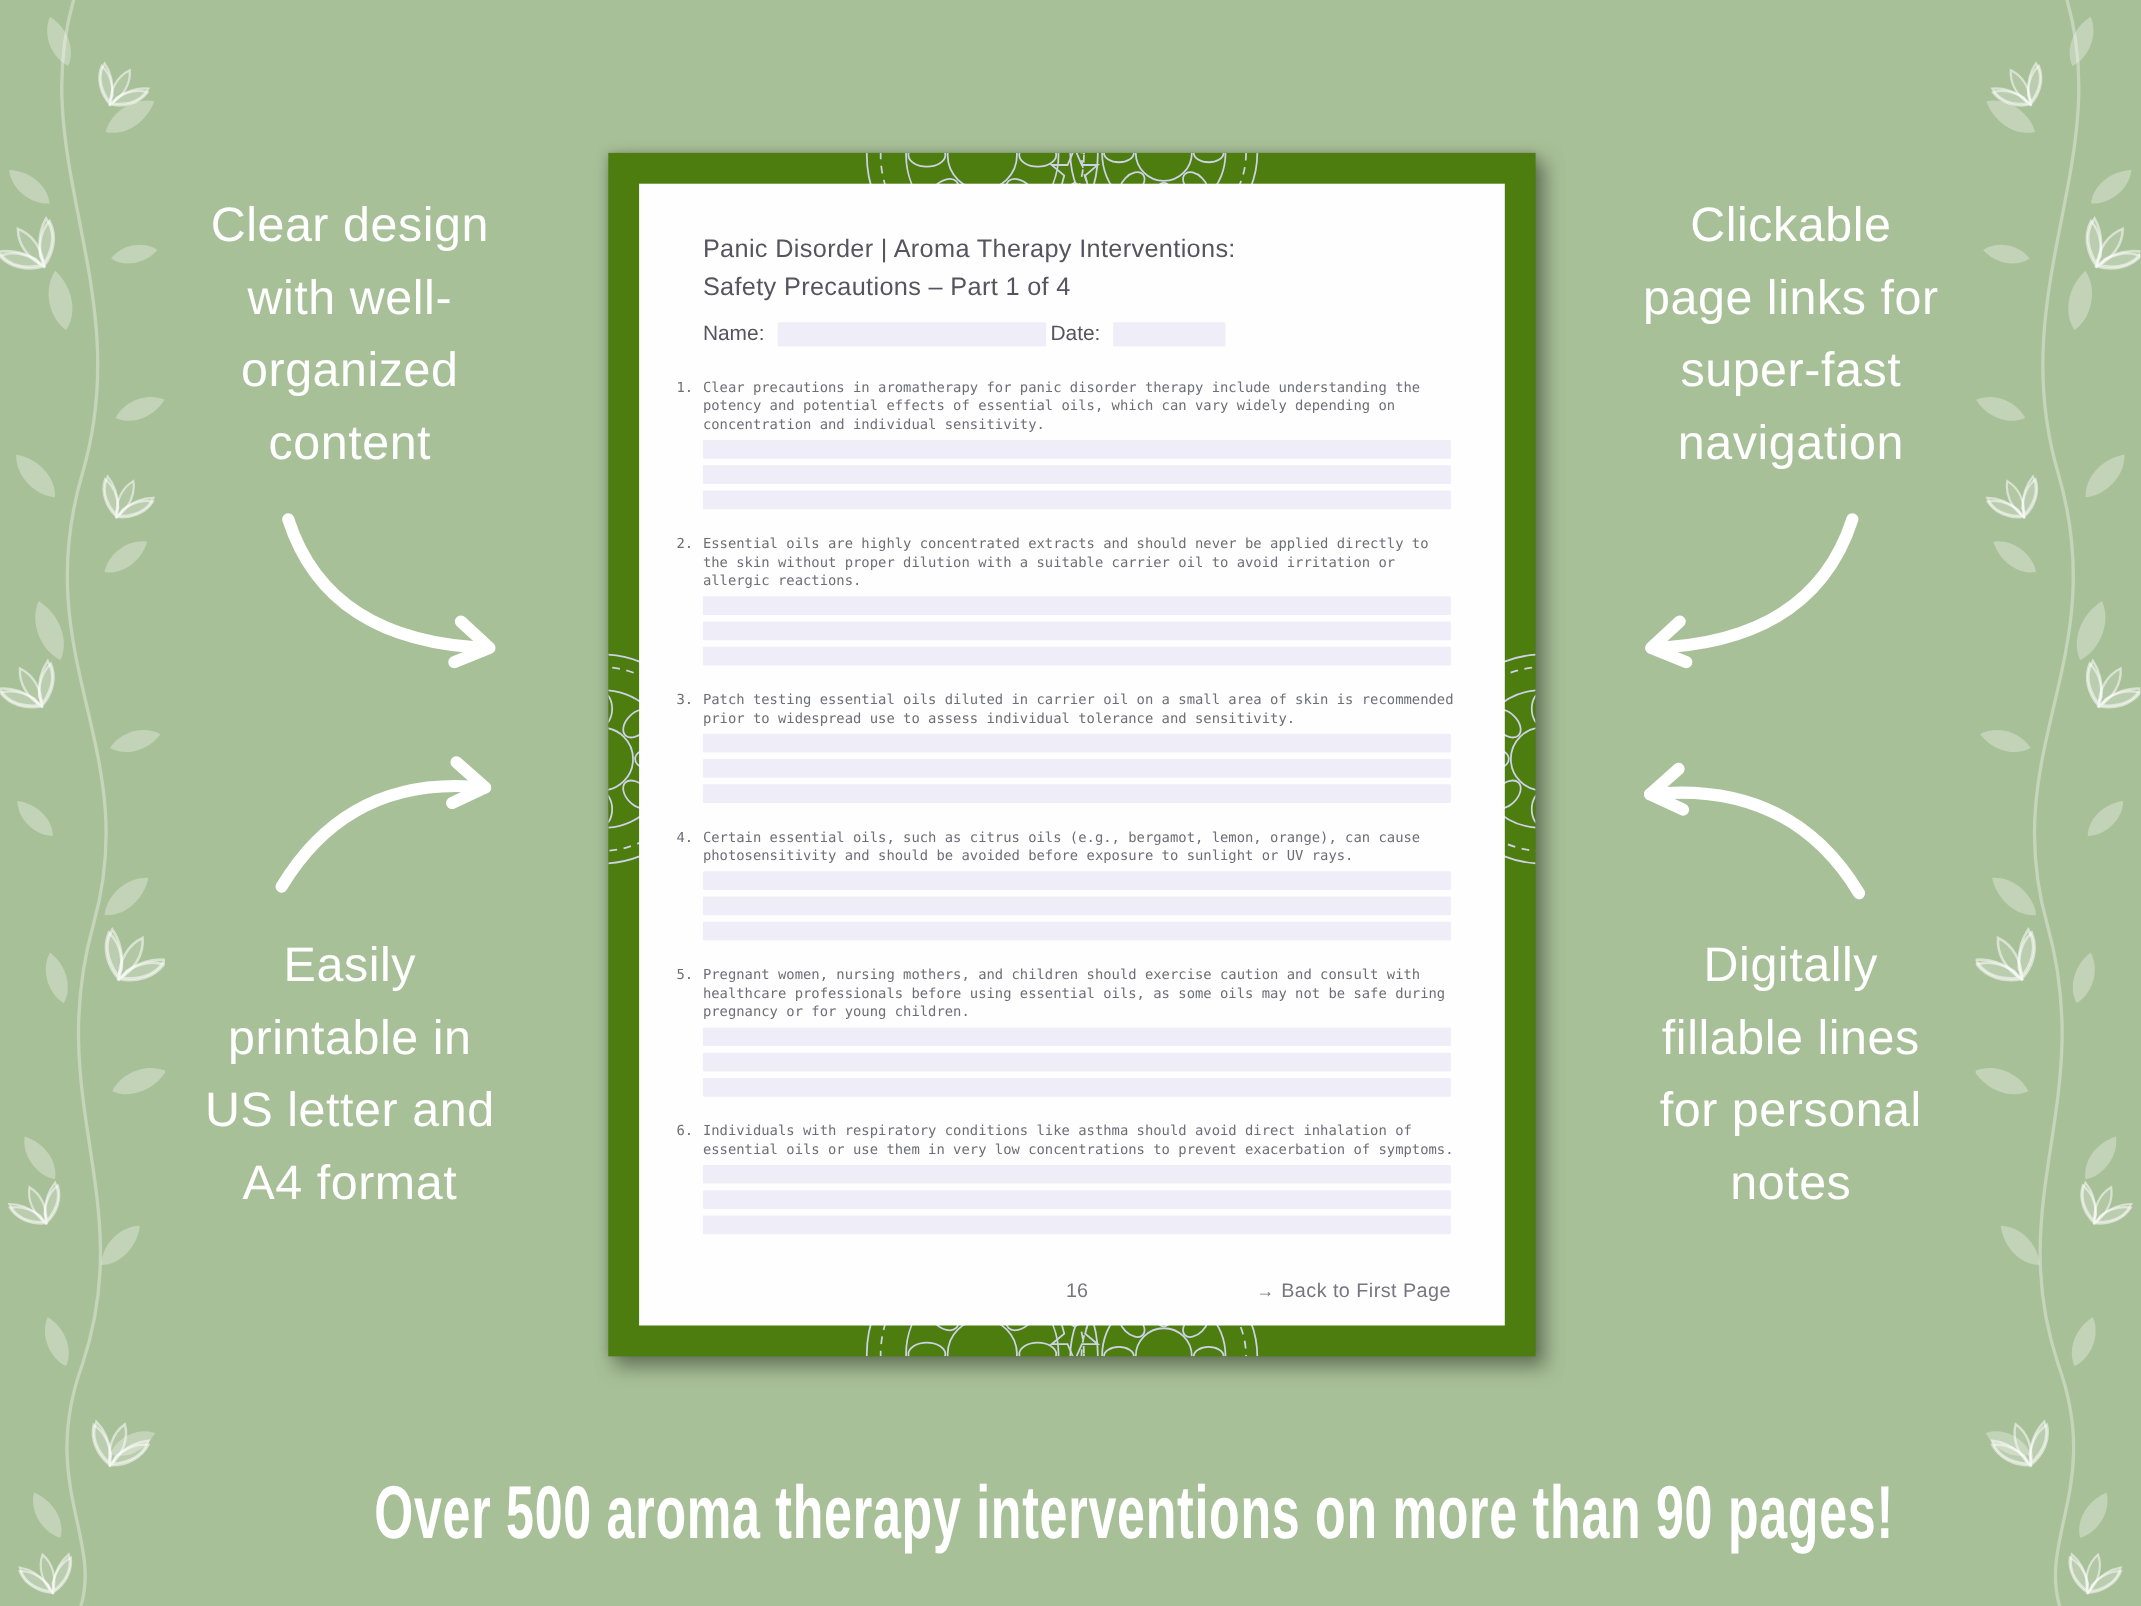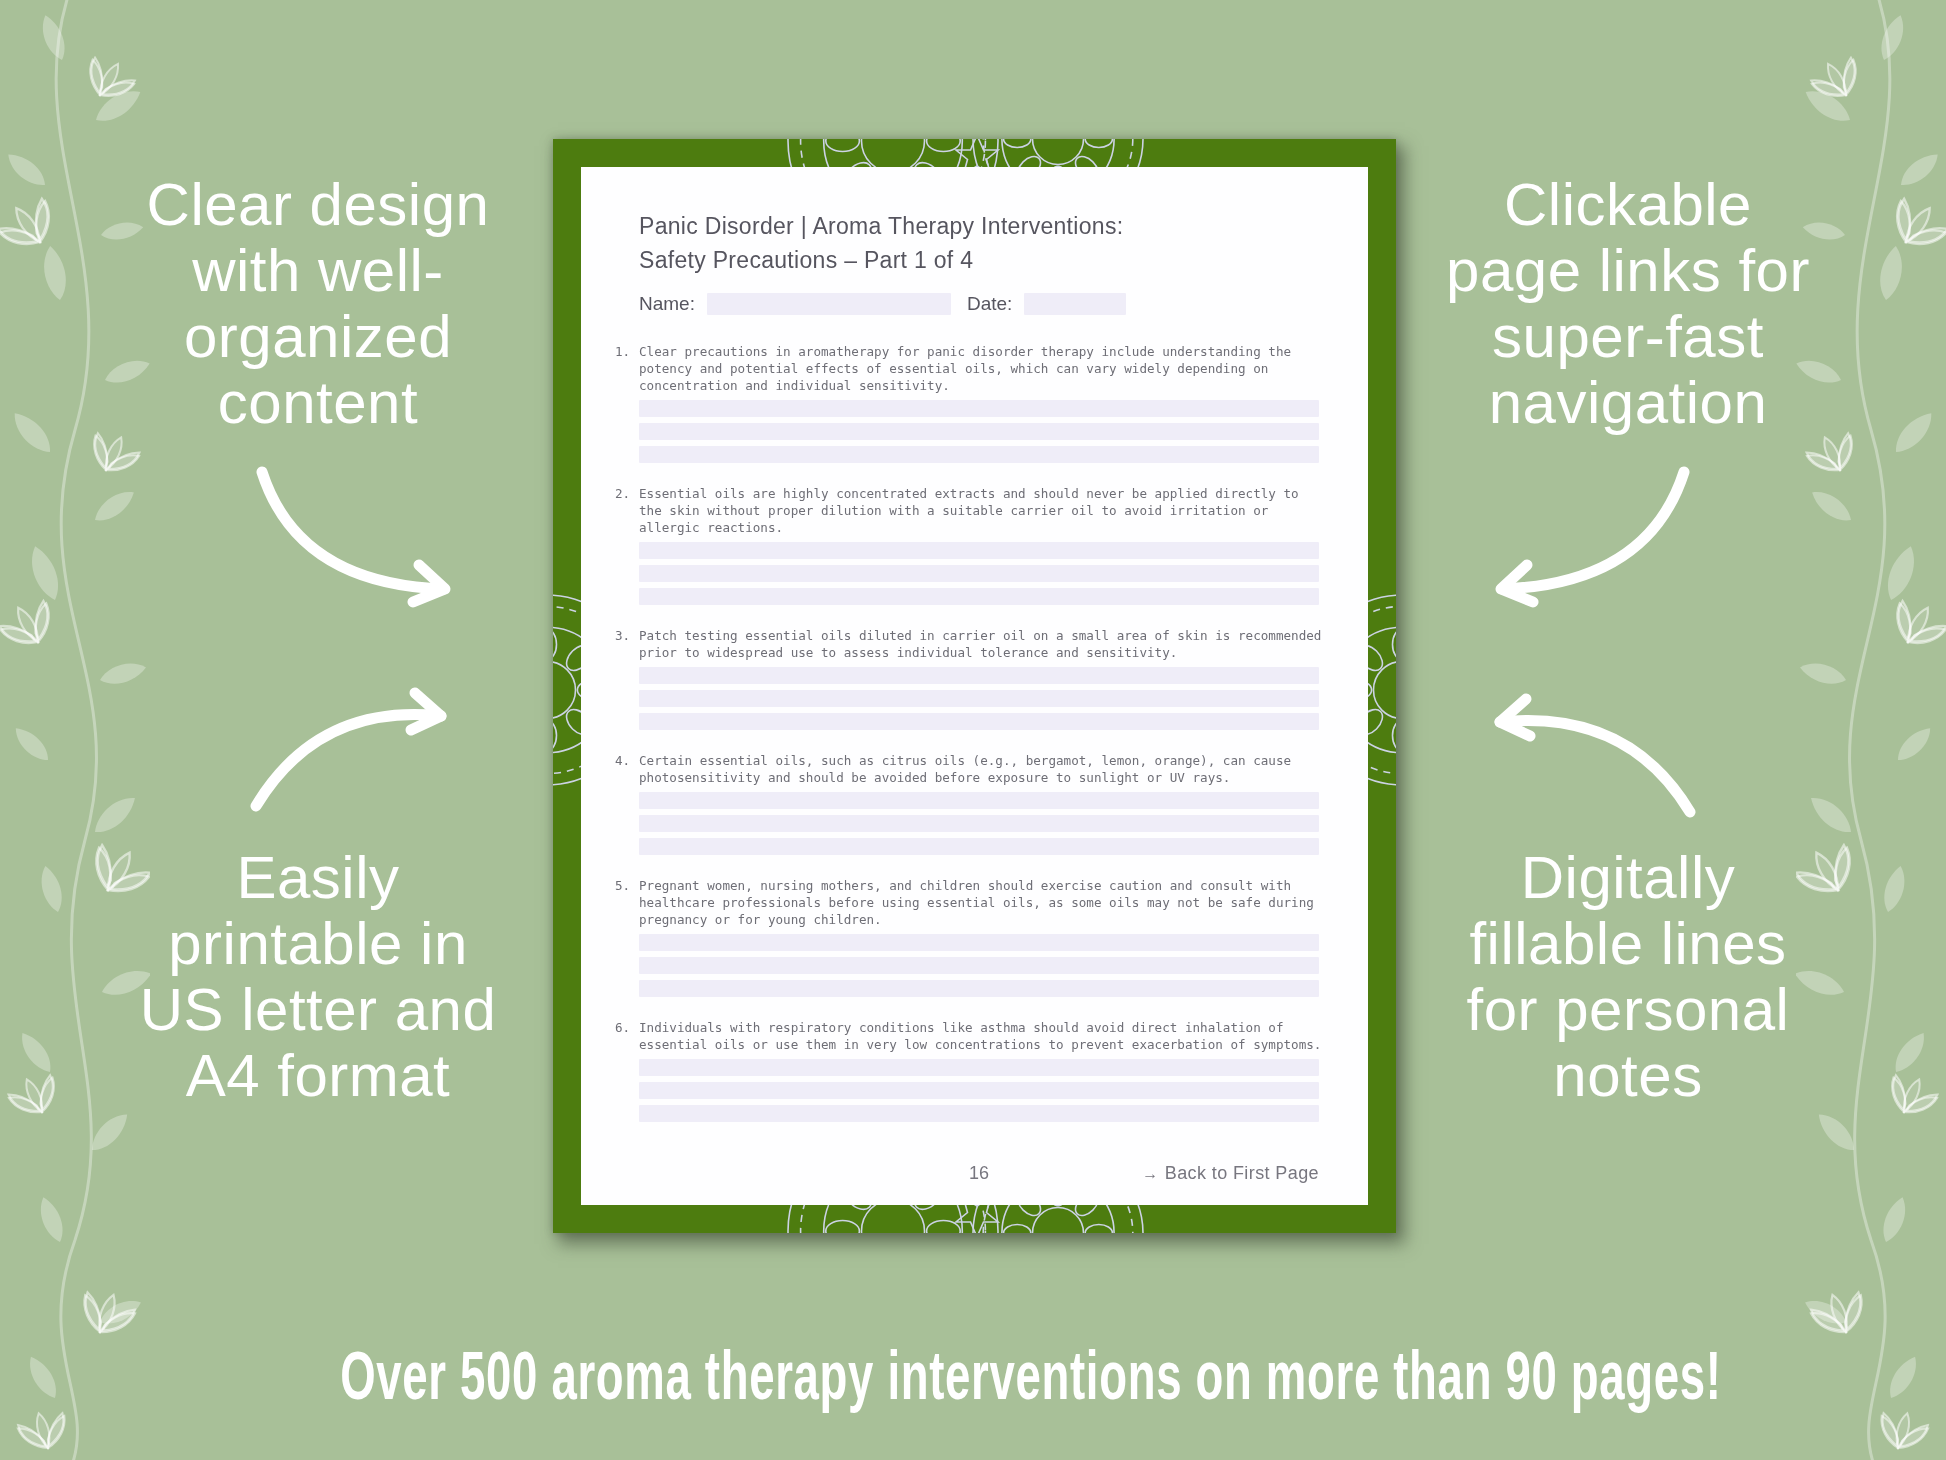--- a/index.html
+++ b/index.html
@@ -13,21 +13,21 @@
   .floral{position:absolute;top:0;height:1460px;width:150px;pointer-events:none;}
   .floral.left{left:0;}
   .floral.right{right:0;transform:scaleX(-1);}
   .stem{stroke:rgba(255,255,255,.34);stroke-width:3;fill:none;}
   .leaf{fill:rgba(255,255,255,.30);}
   .lotus-use{stroke:rgba(255,255,255,.52);fill:rgba(255,255,255,.12);}
 
   
   .callout{
     position:absolute;width:440px;text-align:center;color:#fff;
-    font-size:60px;line-height:66px;font-weight:400;letter-spacing:.5px;
+    font-size:44px;line-height:66px;font-weight:400;letter-spacing:.5px;
     white-space:pre-line;
   }
   .callout.tl{left:98px;top:172px;}
   .callout.bl{left:98px;top:845px;}
   .callout.tr{left:1408px;top:172px;}
   .callout.br{left:1408px;top:845px;}
 
   
   .arrows{position:absolute;left:0;top:0;width:1946px;height:1460px;pointer-events:none;}
   .arrows path{stroke:#fff;stroke-width:11;fill:none;stroke-linecap:round;stroke-linejoin:round;}
@@ -41,21 +41,21 @@
   .mandalas{position:absolute;left:0;top:0;}
   .mandalas *{vector-effect:non-scaling-stroke;}
   .panel{position:absolute;left:28px;top:28px;right:28px;bottom:28px;background:#fefeff;}
   .panel-content{padding:42px 49px 0 58px;}
 
   .doc-title{font-size:23px;line-height:34px;color:#56555f;letter-spacing:.3px;}
 
   .name-row{margin-top:16px;display:flex;align-items:center;font-size:19px;color:#56555f;}
   .field{background:#efedf8;height:22px;border-radius:1px;}
   .name-field{width:244px;margin-left:12px;}
-  .date-label{margin-left:16px;}
+  .date-label{margin-left:4px;}
   .date-field{width:102px;margin-left:12px;}
 
   .items{margin-top:28px;}
   .item{
     display:flex;margin-bottom:16px;
     font-family:"DejaVu Sans Mono",monospace;font-size:12.6px;line-height:17px;color:#6e6e76;
   }
   .item-num{width:24px;margin-left:-24px;flex:none;}
   .item-body{flex:1;min-width:0;}
   .item-text{white-space:pre;margin-bottom:6px;}

